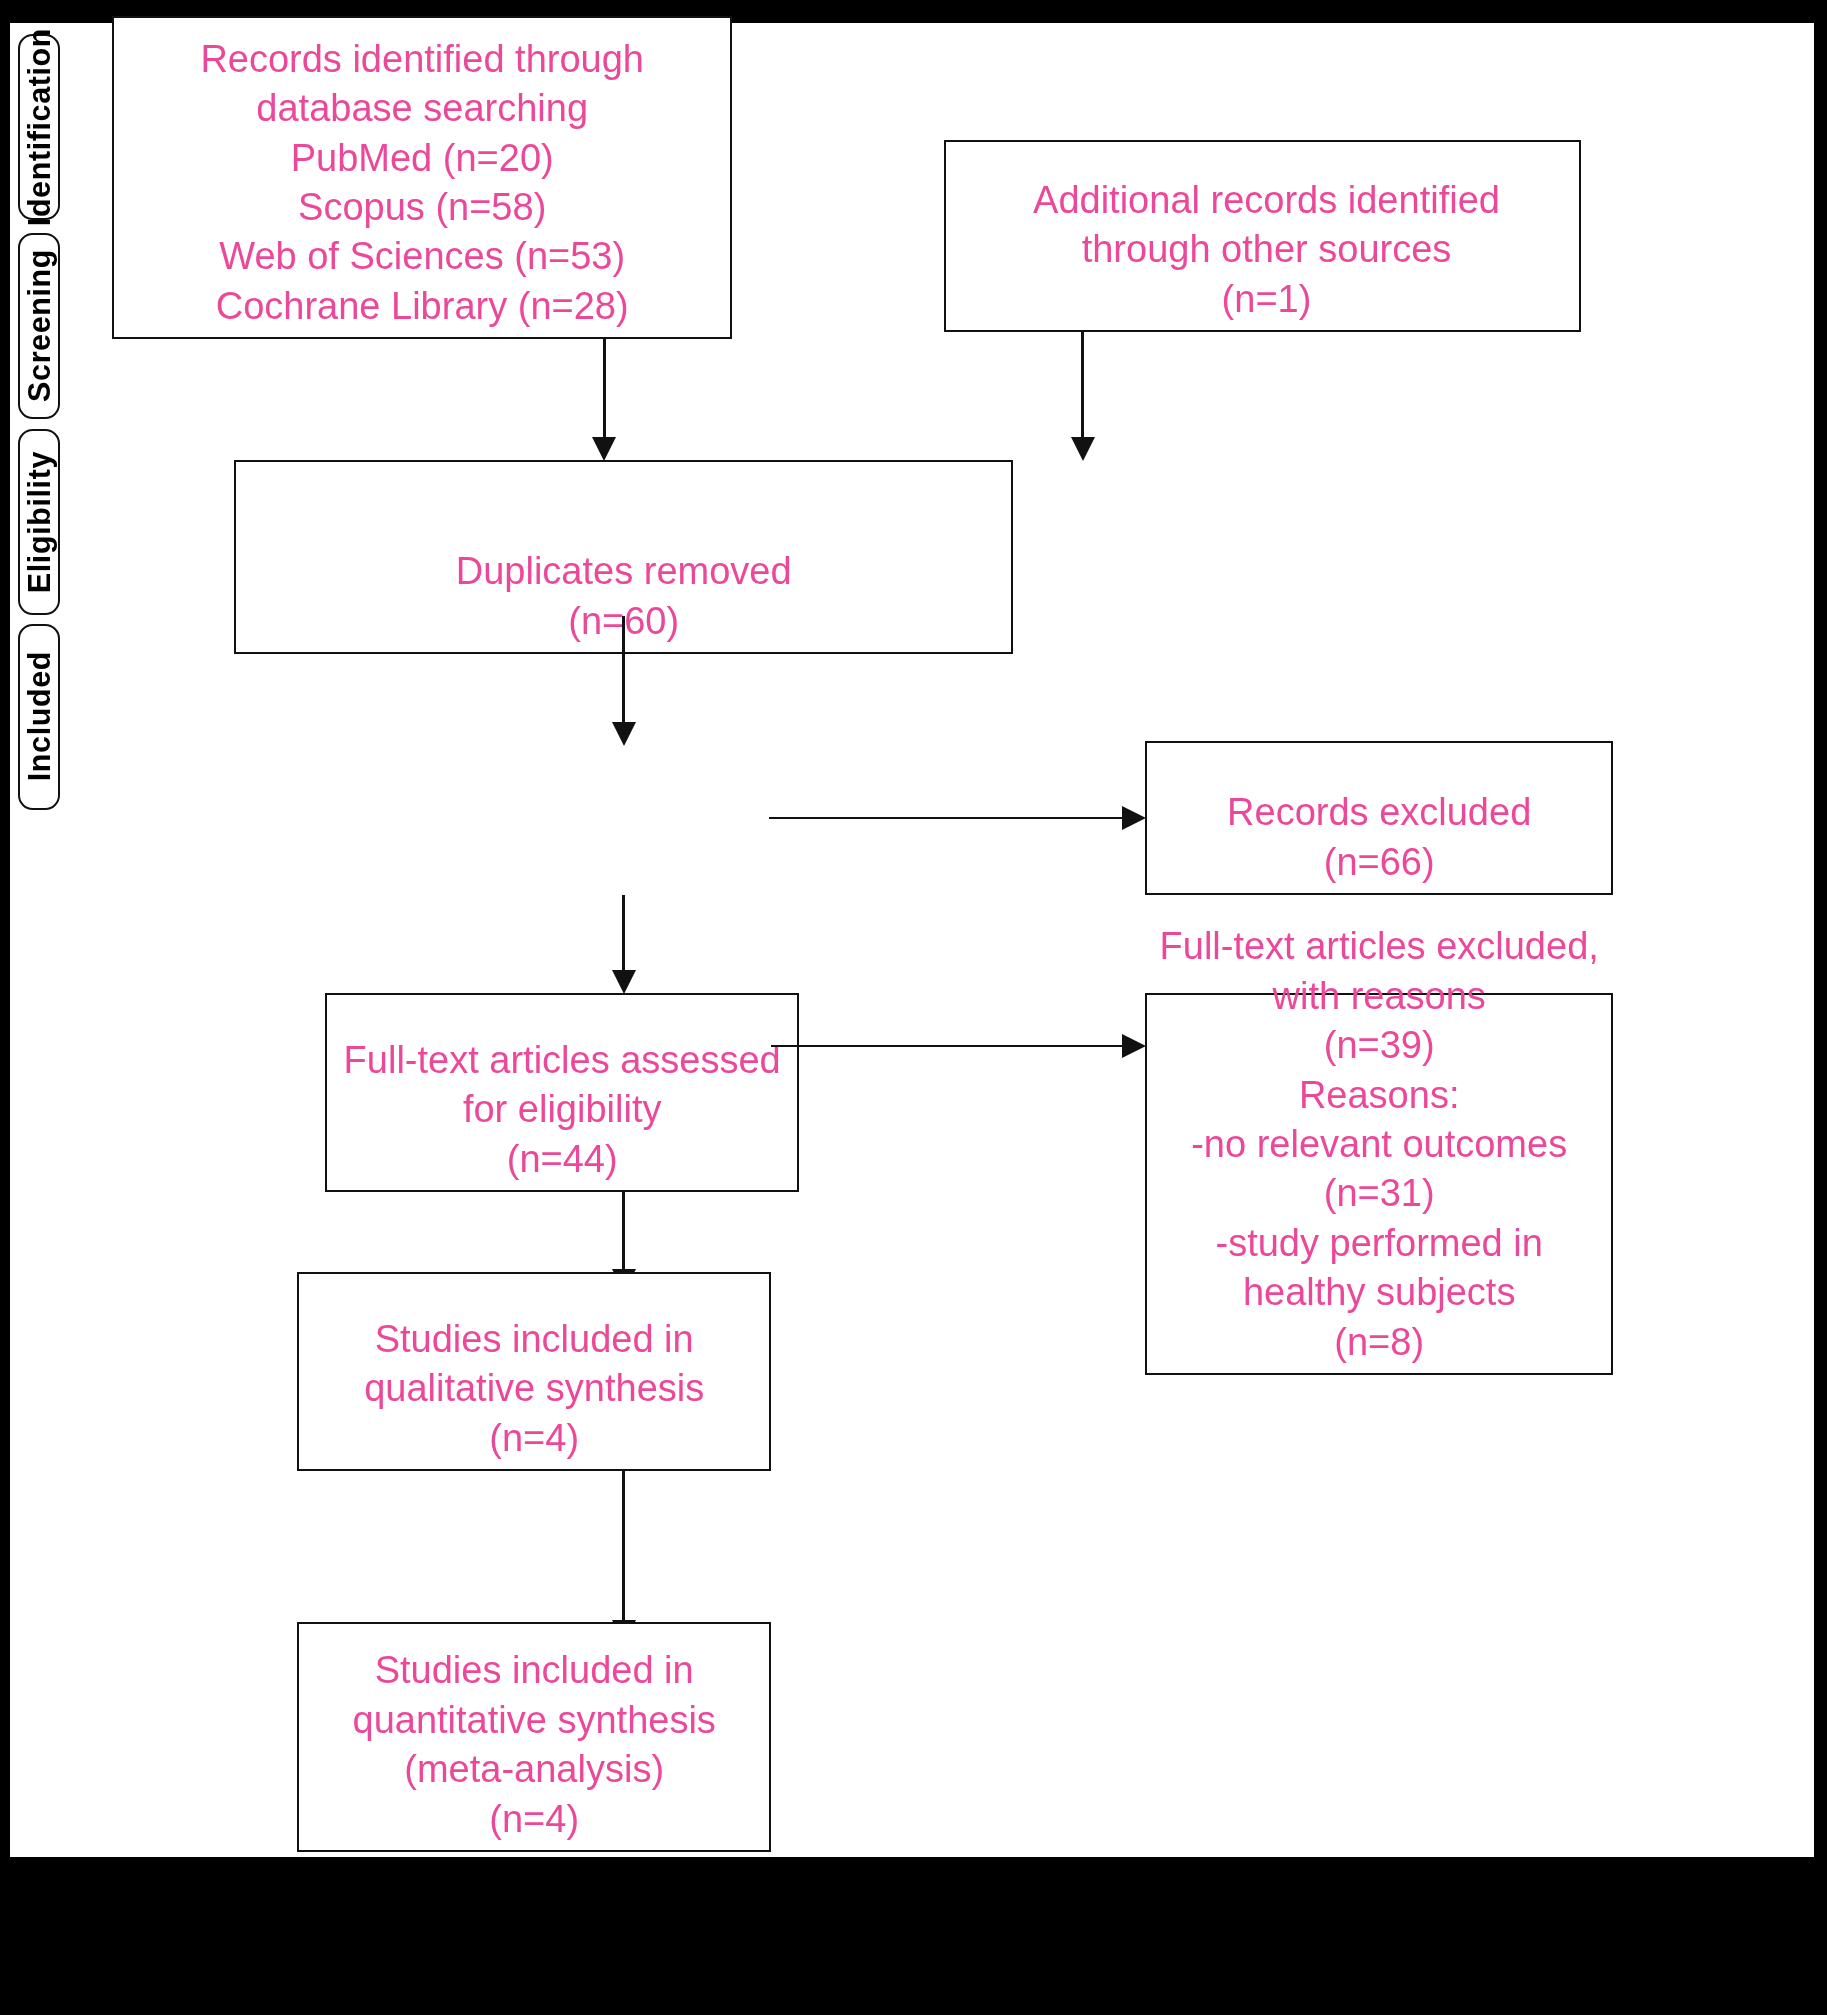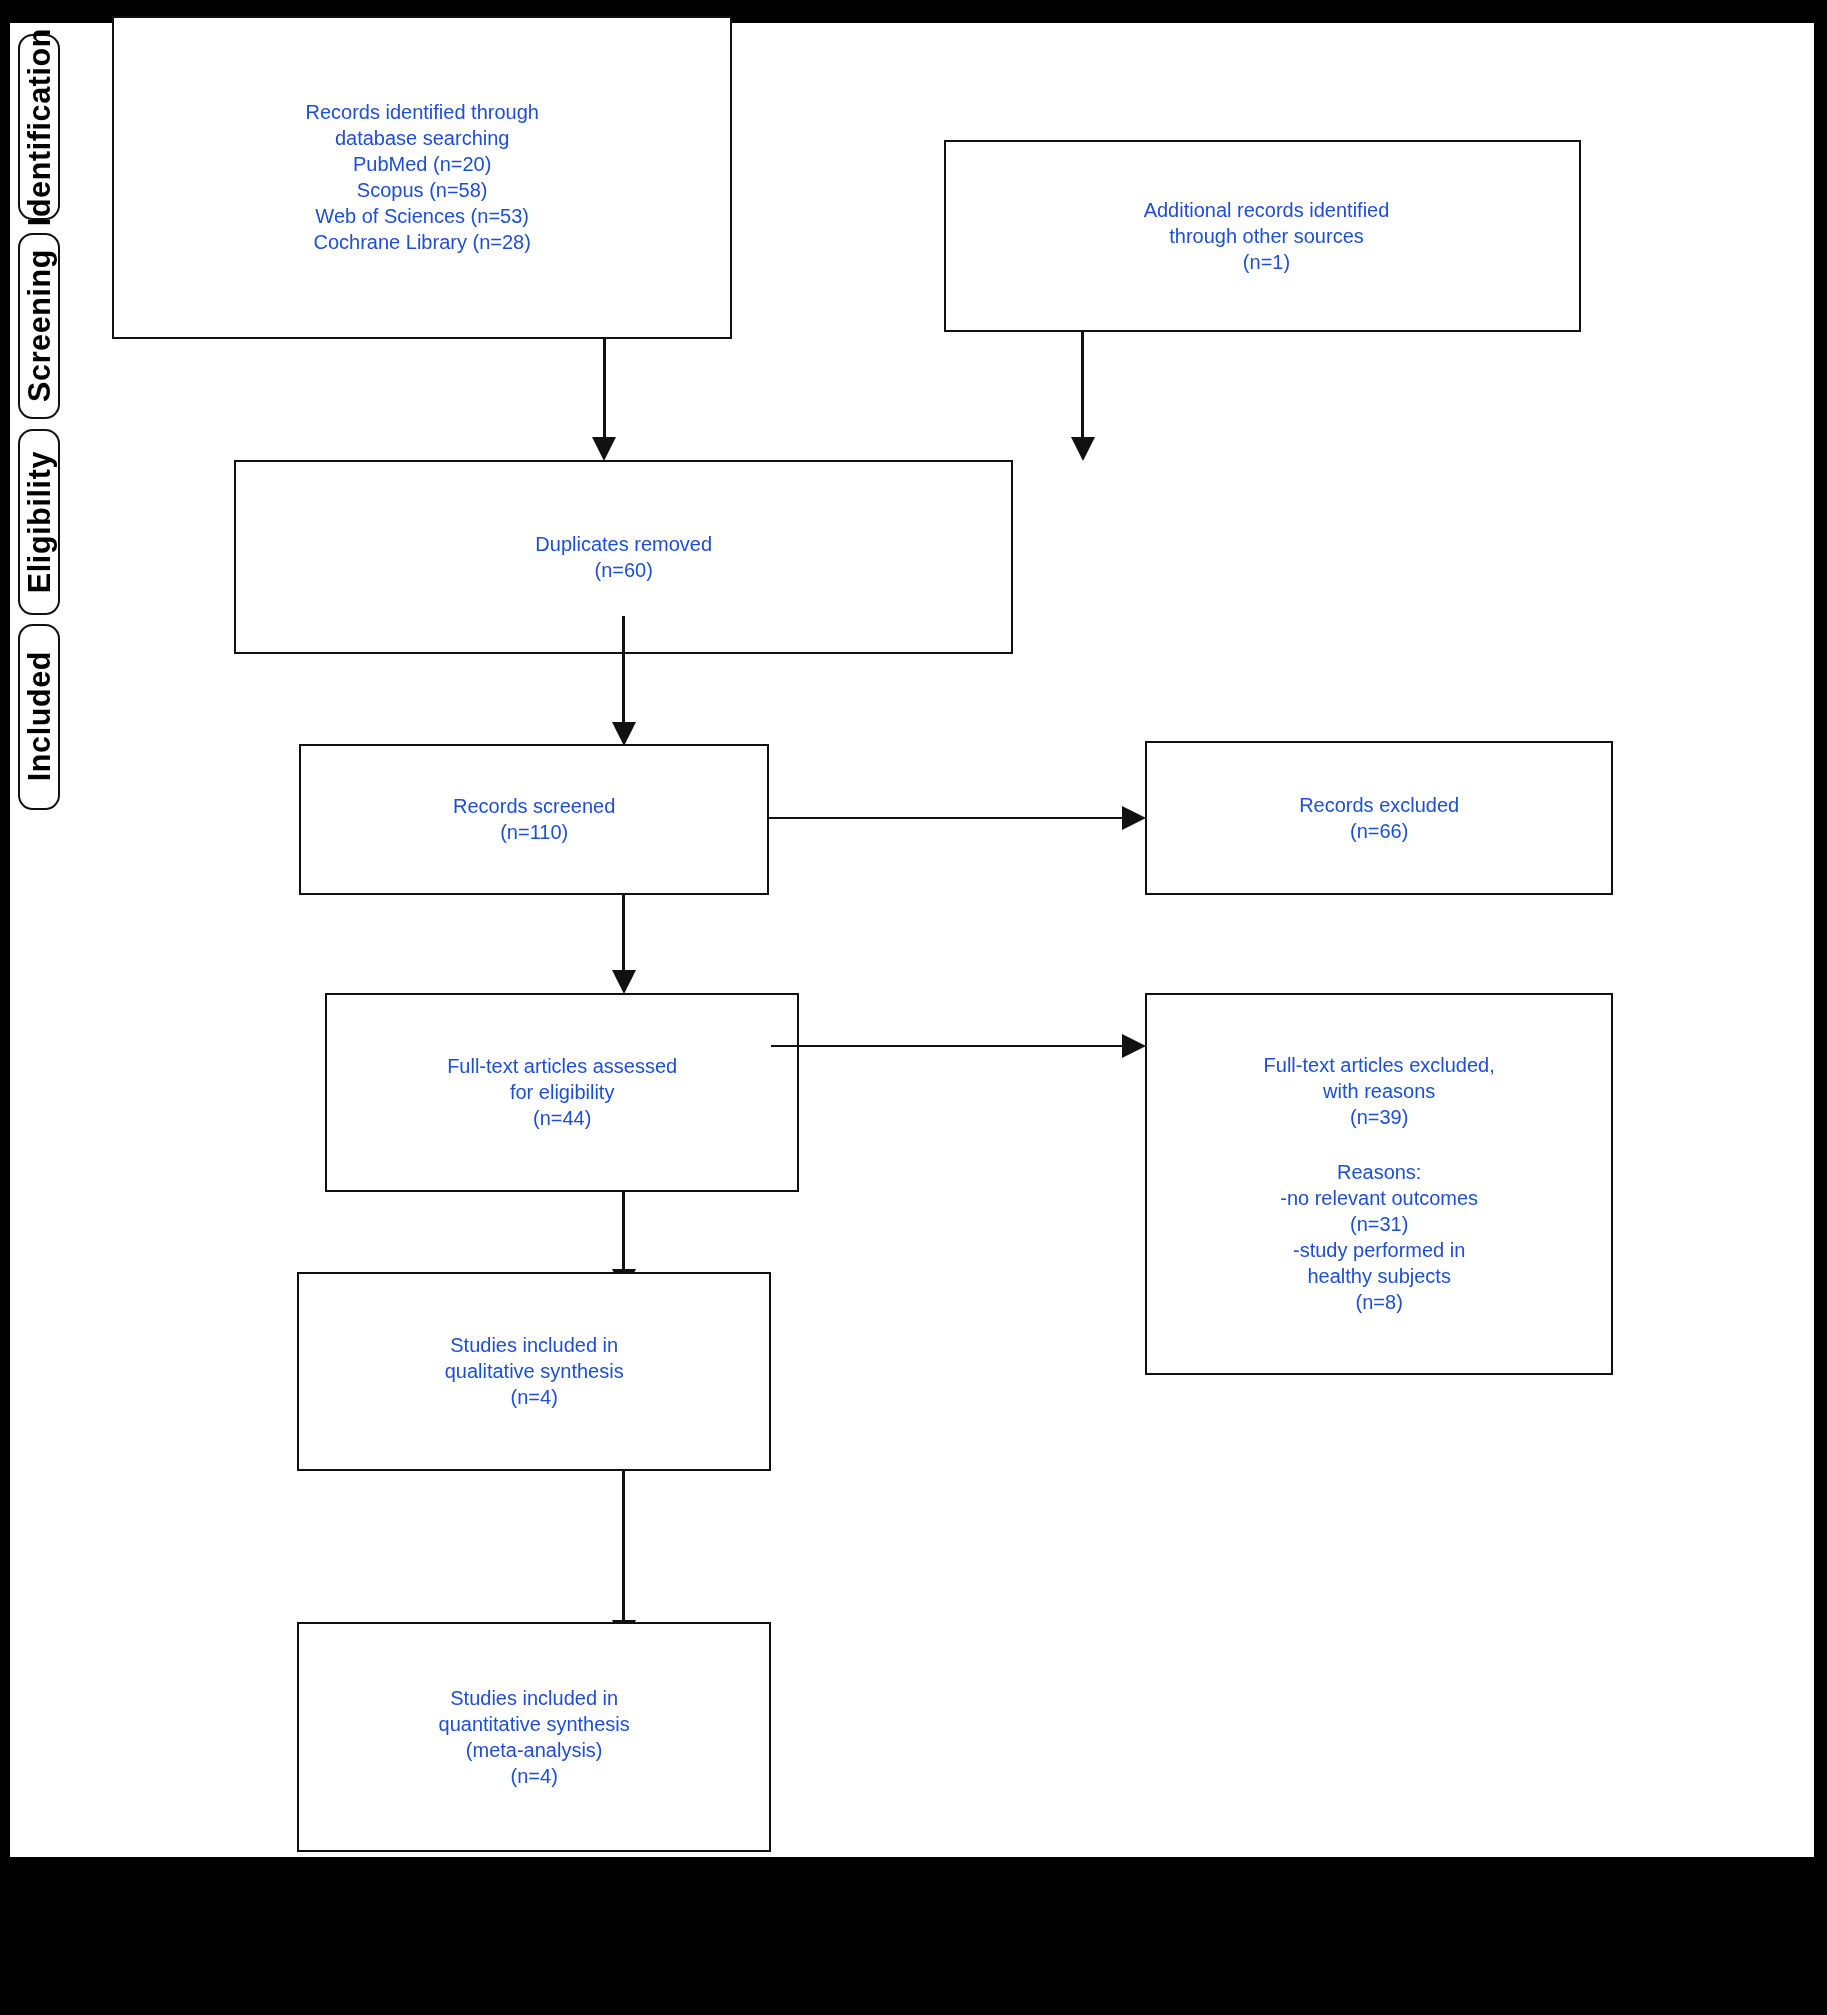--- a/index.html
+++ b/index.html
@@ -54,24 +54,24 @@
 
   
   .flow-box {
     position: absolute;
     box-sizing: border-box;
     border: 2.8px solid #111111;
     background: #ffffff;
     display: flex;
     flex-direction: column;
     align-items: center;
-    justify-content: center;
+    justify-content: flex-end;
     text-align: center;
-    color: #1d4ed8;
-    font-size: 20px;
+    color: #ec4899;
+    font-size: 38px;
     line-height: 1.30;
     padding: 5.6px 12.4px;
   }
   .flow-box .ln { display: block; white-space: nowrap; }
   .flow-box .spacer { display: block; height: 29px; }
 
   
   .vline {
     position: absolute;
     width: 2.8px;
@@ -143,24 +143,20 @@
     <div class="arrow-down" style="left:1061px; top:414px;"></div>
 
     <div class="flow-box" style="left:224px; top:437px; width:779px; height:194px;">
       <span class="ln">Duplicates removed</span>
       <span class="ln">(n=60)</span>
     </div>
 
     <div class="vline" style="left:612px; top:593px; height:107px;"></div>
     <div class="arrow-down" style="left:602px; top:699px;"></div>
 
-    <div class="flow-box" style="left:289px; top:721px; width:470px; height:151px;">
-      <span class="ln">Records screened</span>
-      <span class="ln">(n=110)</span>
-    </div>
 
     <div class="flow-box" style="left:1135px; top:718px; width:468px; height:154px;">
       <span class="ln">Records excluded</span>
       <span class="ln">(n=66)</span>
     </div>
 
     <div class="hline" style="left:759px; top:794px; width:354px;"></div>
     <div class="arrow-right" style="left:1112px; top:783px;"></div>
 
     <div class="vline" style="left:612px; top:872px; height:78px;"></div>

